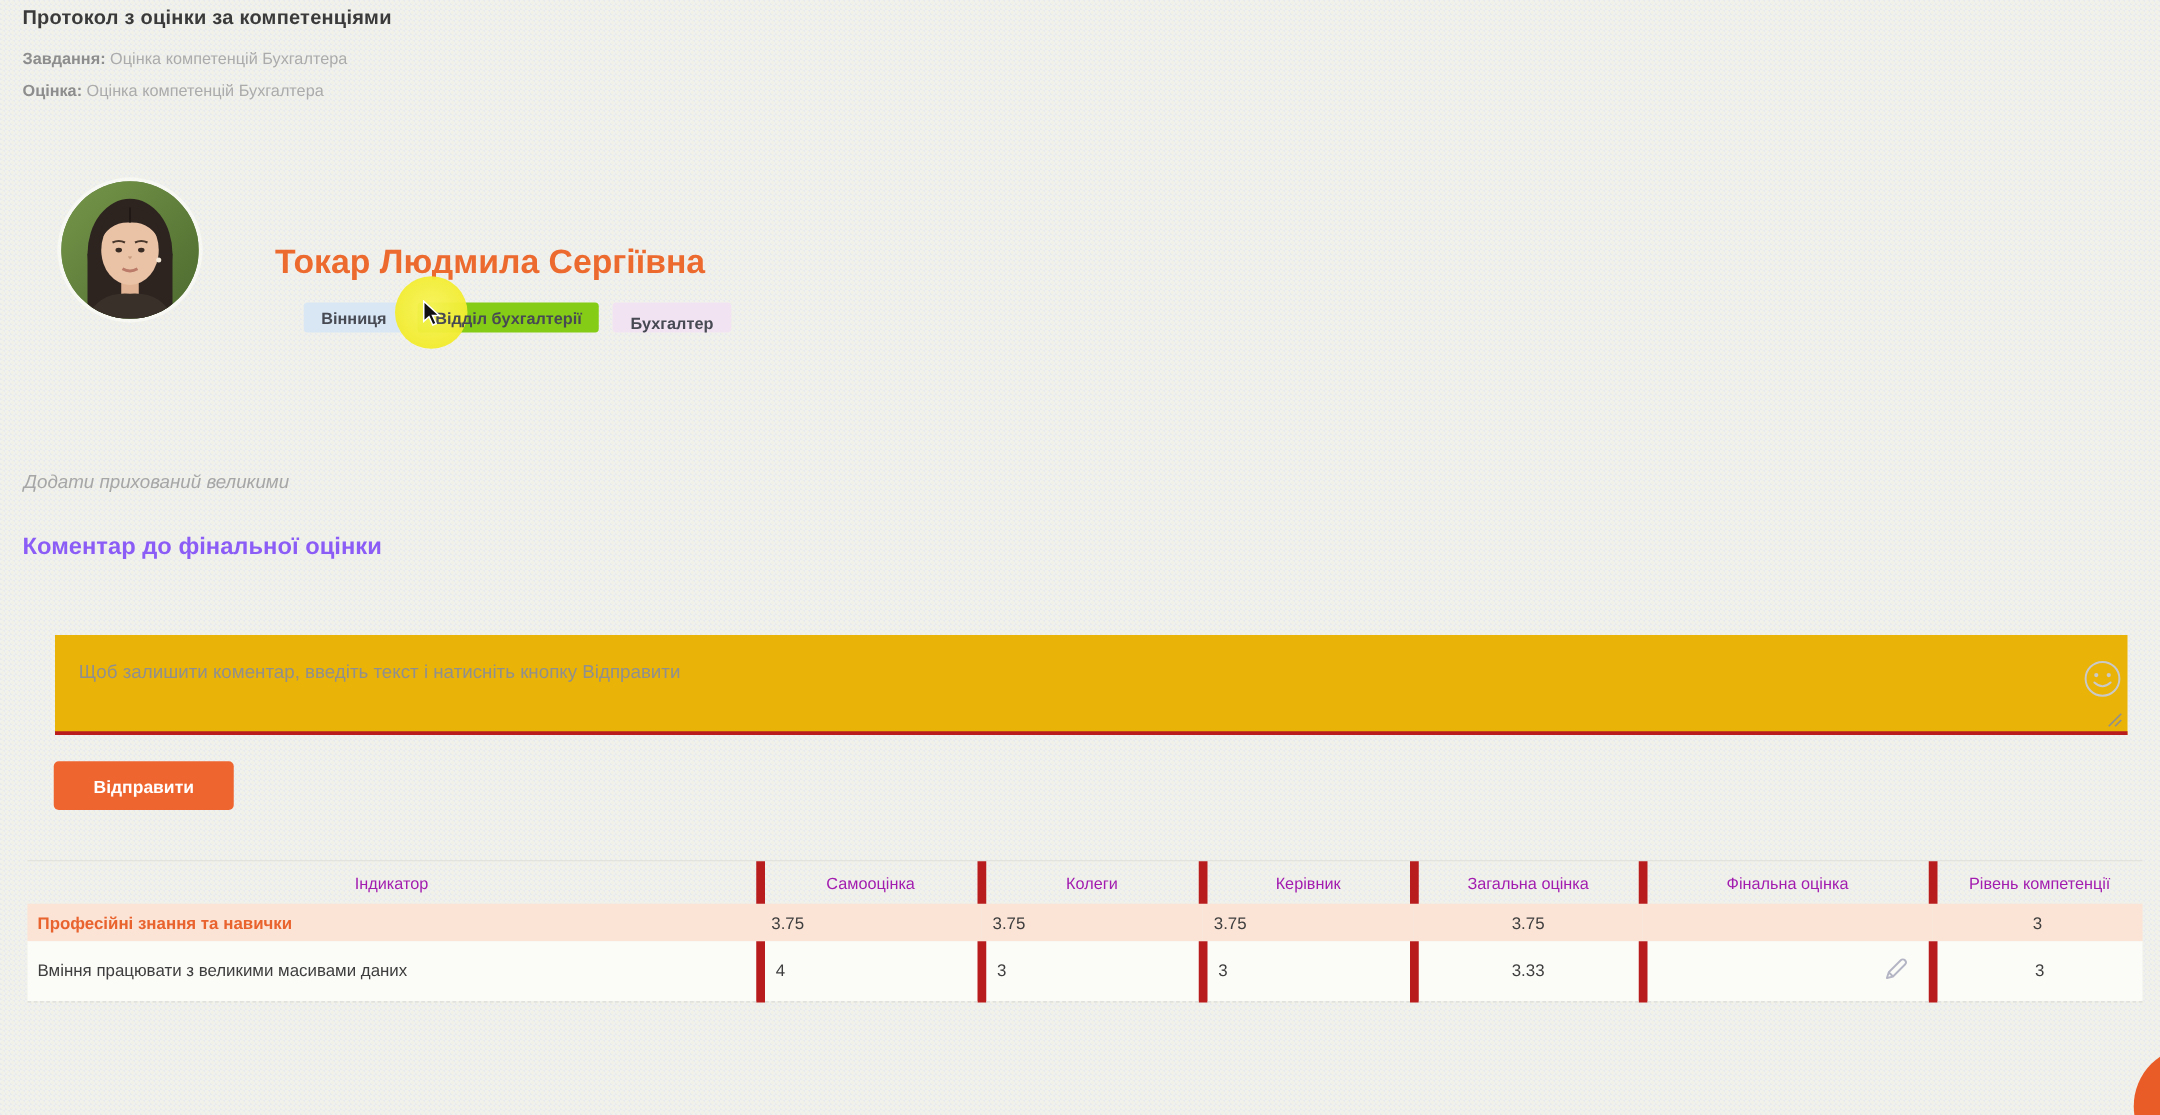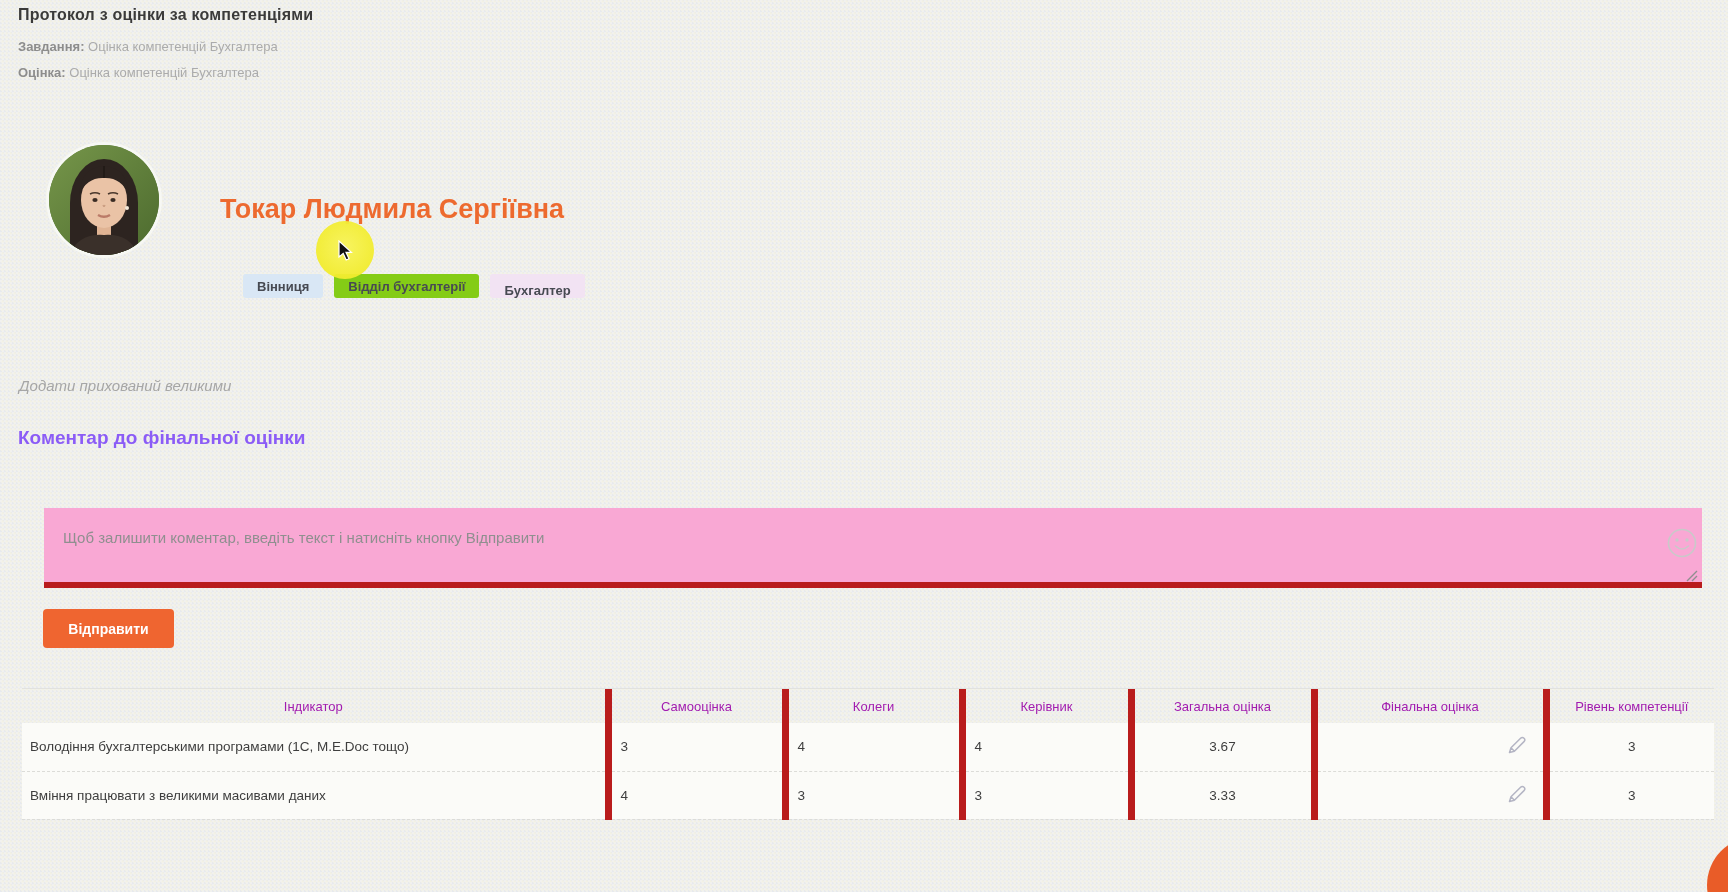--- a/index.html
+++ b/index.html
@@ -25,45 +25,45 @@
 
   
   .avatar {
     left:46px; top:142px; width:116px; height:116px; border-radius:50%;
     border:3px solid rgba(255,255,255,.95); overflow:hidden; background:#5d7c36;
   }
   .emp-name { left:220px; top:194px; font-size:27px; font-weight:bold; color:#ed6a2f; }
   .tag-row { left:243px; top:242px; height:24px; display:flex; gap:11px; }
   .tag {
     height:24px; padding:0 14px; display:flex; align-items:center;
-    border-radius:3px; font-size:13px; font-weight:bold; color:#474a52;margin-top:32px;
+    border-radius:3px; font-size:13px; font-weight:bold; color:#474a52;
   }
   .tag span { position:relative; z-index:3; }
   .highlight-circle {
     left:316px; top:221px; width:58px; height:58px; border-radius:50%;
     background:radial-gradient(circle at 50% 45%, #f8f458 0%, #f2ec2e 70%);
     opacity:.95; z-index:2;
   }
   .cursor { left:337px; top:240px; z-index:4; }
 
   
   .hidden-comment { left:19px; top:377px; font-size:15px; font-style:italic; color:#a6a6a6; cursor:pointer; }
   .final-heading { left:18px; top:427px; font-size:19px; font-weight:bold; color:#8b5cf6; }
   .comment-box {
     left:44px; top:508px; width:1658px; height:80px;
-    background:#f9a8d4; border:none; border-bottom:6px solid #b91c1c;
+    background:#eab308; border:none; border-bottom:3px solid #b91c1c;
     resize:none; outline:none; padding:21px 50px 10px 19px;
     font-family:"Liberation Sans","DejaVu Sans",sans-serif;
     font-size:15px; color:#444;
   }
   .comment-box::placeholder { color:#8f8f8f; opacity:1; }
   .smiley { left:1666px; top:527px; width:32px; height:32px; cursor:pointer; }
   .resize-grip { left:1684px; top:568px; }
   .submit-btn {
-    left:43px; top:609px; width:131px; height:39px;
+    left:43px; top:609px; width:144px; height:39px;
     background:#ef6530; border:none; border-radius:4px;
     color:#fff; font-size:14px; font-weight:bold; cursor:pointer;
     font-family:"Liberation Sans","DejaVu Sans",sans-serif;
   }
 
   
   .score-table-wrap { left:22px; top:688px; width:1692px; border-top:1px solid #e2e2df; }
   table { width:100%; border-collapse:collapse; table-layout:fixed; }
   th {
     height:34px; font-size:13px; font-weight:normal; color:#a21caf;
@@ -182,31 +182,27 @@
         <th>Індикатор</th>
         <th>Самооцінка</th>
         <th>Колеги</th>
         <th>Керівник</th>
         <th>Загальна оцінка</th>
         <th>Фінальна оцінка</th>
         <th>Рівень компетенції</th>
       </tr>
     </thead>
     <tbody>
-      <tr class="row-data">
-        <td class="cell-ind">Володіння бухгалтерськими програмами (1С, М.Е.Doc тощо)</td>
-        <td class="cell-left">3</td>
-        <td class="cell-left">4</td>
-        <td class="cell-left">4</td>
-        <td class="cell-center">3.67</td>
-        <td class="cell-final"><span class="pencil">
-          <svg width="24" height="24" viewBox="0 0 24 24">
-                <path d="M4.5 19.5 L6 14.8 L15.6 5.2 A2.4 2.4 0 0 1 19 8.6 L9.4 18.2 Z M6 14.8 L9.4 18.2" fill="none" stroke="#b4b5c4" stroke-width="1.5" stroke-linejoin="round"></path>
-              </svg>
-        </span></td>
+      <tr class="row-category">
+        <td class="cell-ind">Професійні знання та навички</td>
+        <td class="cell-left">3.75</td>
+        <td class="cell-left">3.75</td>
+        <td class="cell-left">3.75</td>
+        <td class="cell-center">3.75</td>
+        <td class="cell-final"></td>
         <td class="cell-center">3</td>
       </tr>
       <tr class="row-data">
         <td class="cell-ind">Вміння працювати з великими масивами даних</td>
         <td class="cell-left">4</td>
         <td class="cell-left">3</td>
         <td class="cell-left">3</td>
         <td class="cell-center">3.33</td>
         <td class="cell-final"><span class="pencil">
           <svg width="24" height="24" viewBox="0 0 24 24">

